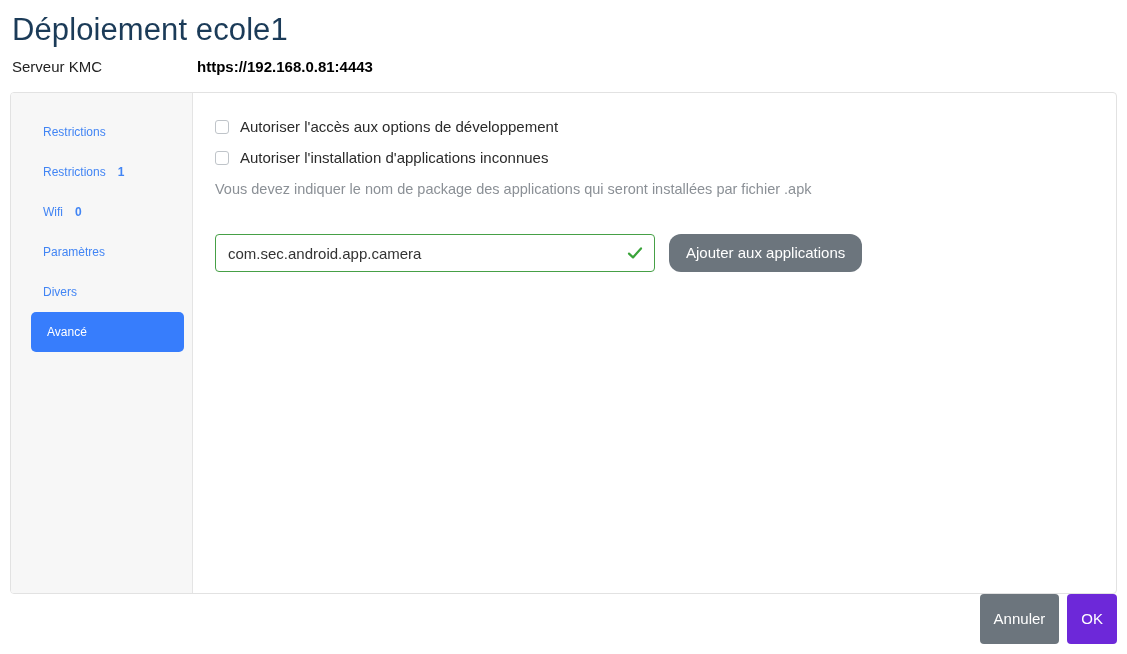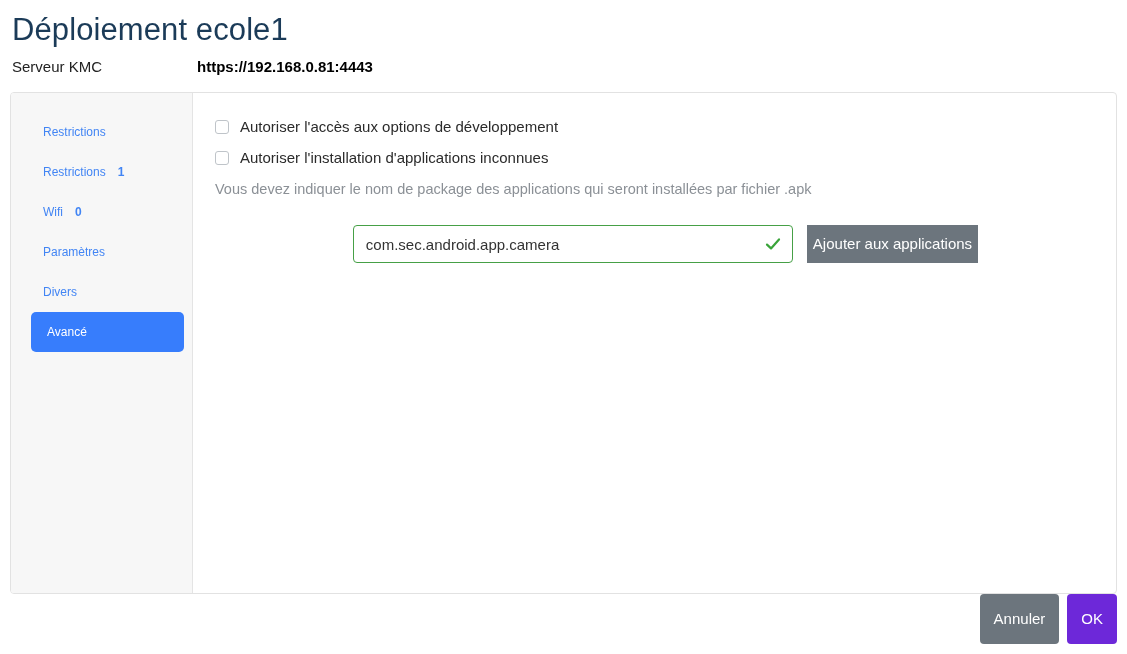--- a/index.html
+++ b/index.html
@@ -140,22 +140,21 @@
     font-size: 14.5px;
     color: #8b9096;
     margin-top: 10px;
     margin-bottom: 12px;
     line-height: 18px;
   }
 
   .input-row {
     display: flex;
     align-items: center;
-    margin-top: 27px;
-    justify-content: center;
+    margin-top: 36px;
   }
   .pkg-input-wrap {
     position: relative;
     width: 440px;
     height: 38px;
   }
   .pkg-input {
     width: 100%;
     height: 100%;
     box-sizing: border-box;
@@ -173,25 +172,25 @@
     right: 12px;
     top: 50%;
     transform: translateY(-50%);
     width: 16px;
     height: 16px;
     pointer-events: none;
   }
   .add-btn {
     margin-left: 14px;
     height: 38px;
-    padding: 0 6px;
+    padding: 0 17px;
     background: #6c757d;
     color: #ffffff;
     border: none;
-    border-radius: 0;
+    border-radius: 12px;
     font-family: "Liberation Sans", sans-serif;
     font-size: 15px;
     cursor: pointer;
     line-height: 38px;
   }
 
   
   .footer {
     position: absolute;
     right: 10px;

